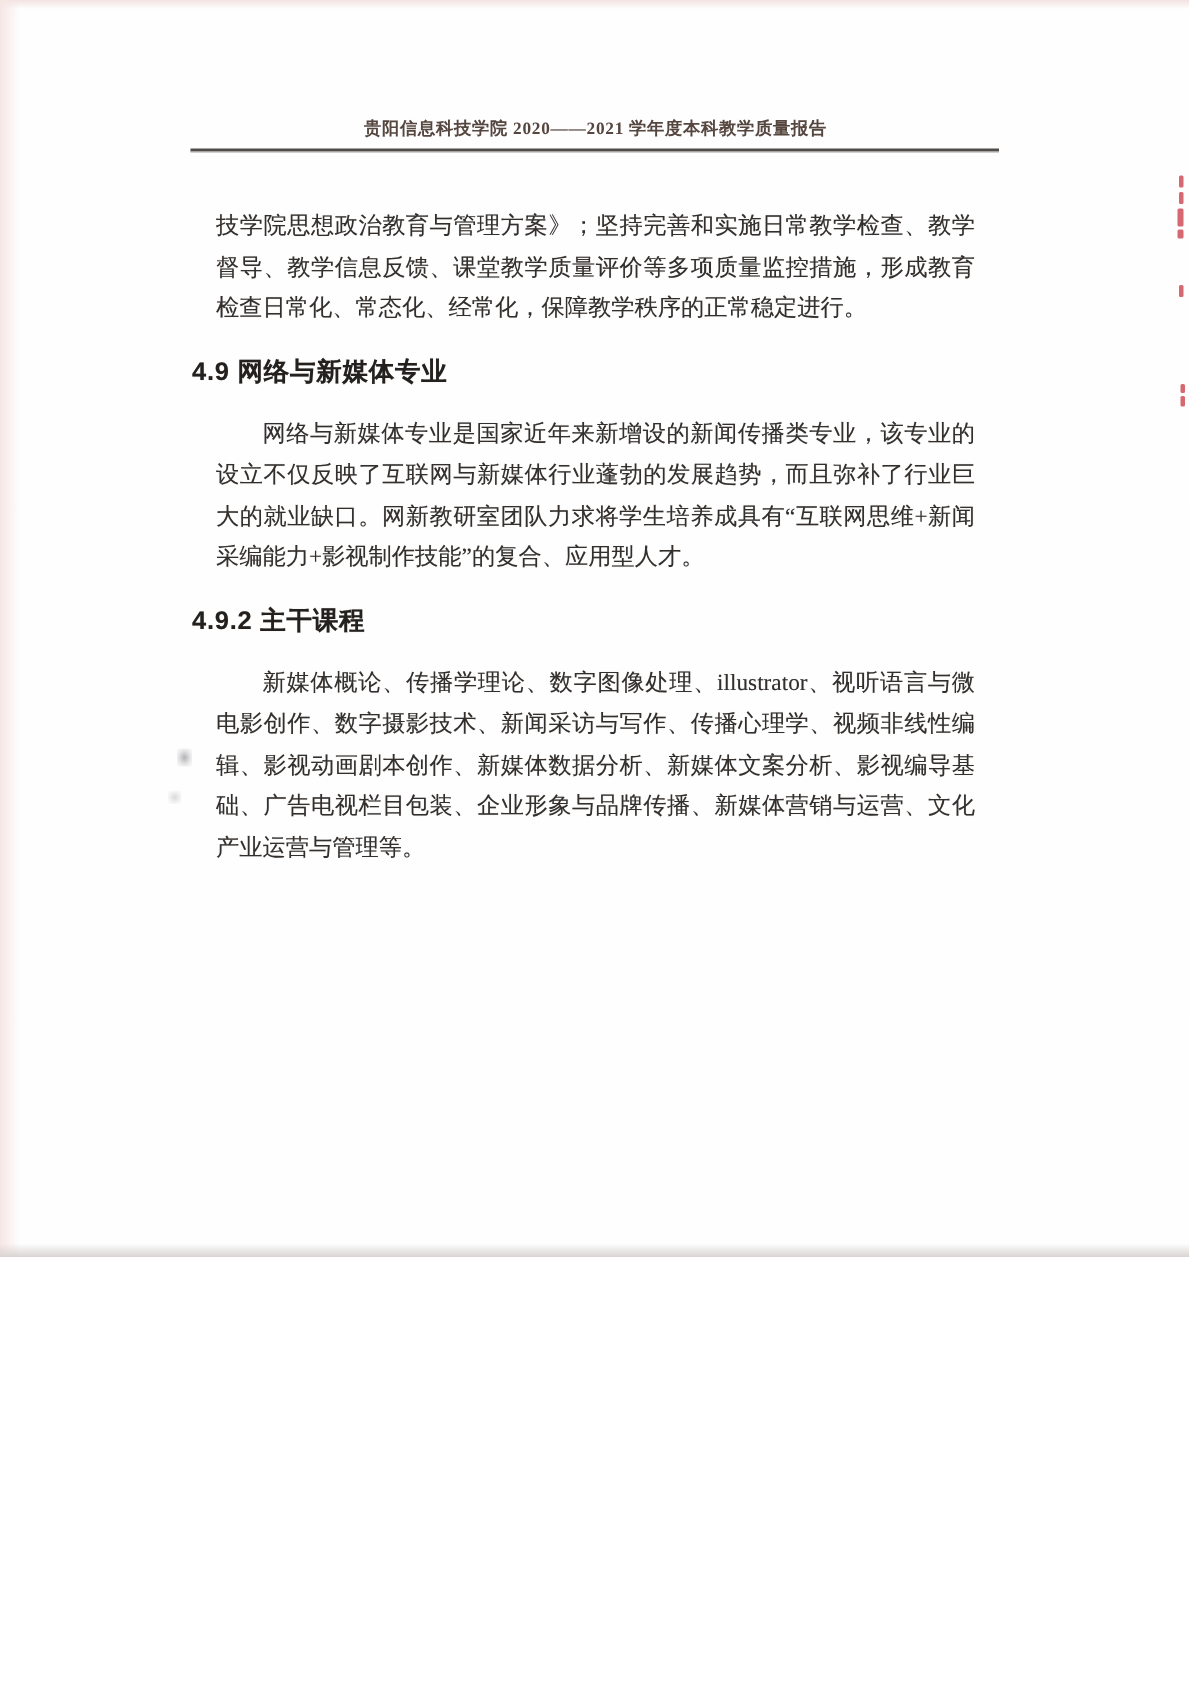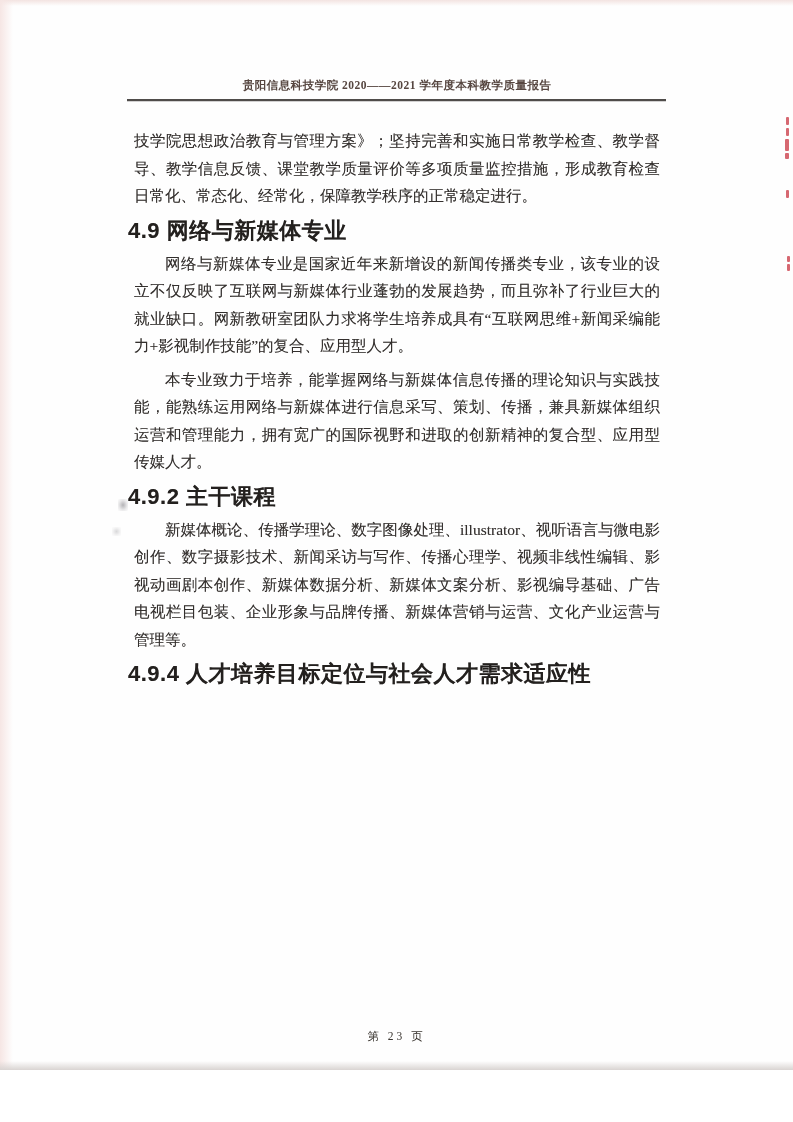--- a/index.html
+++ b/index.html
@@ -3,21 +3,21 @@
 <meta charset="utf-8">
 <style>
   html, body {
     margin: 0;
     padding: 0;
     background: #ffffff;
   }
   .page {
     position: relative;
     width: 793px;
-    height: 1070px;
+    height: 838px;
     background: #fefefe;
     overflow: hidden;
     font-family: "Liberation Serif", "DejaVu Serif", serif;
   }
   
   .edge-left {
     position: absolute; left: 0; top: 0; width: 13px; height: 100%;
     background: linear-gradient(90deg, #f6e6e4 0%, rgba(255,255,255,0) 100%);
   }
   .edge-top {
@@ -48,29 +48,29 @@
   .content {
     position: absolute;
     left: 128px; top: 121px; width: 538px;
     font-size: 15.5px;
     line-height: 27.5px;
     color: #332f2d;
     text-align: justify;
     text-shadow: 0 0 0.5px rgba(40,36,34,0.35);
   }
   .content p {
-    margin: 6px;
+    margin: 16px;
     text-indent: 2em;
   }
   .content p.noindent {
     text-indent: 0;
   }
   .content h2 {
     font-family: "Liberation Sans", "DejaVu Sans", sans-serif;
-    font-size: 22px;
+    font-size: 17px;
     font-weight: bold;
     color: #23201e;
     line-height: 24px;
     margin: 9px 0 7px 0;
     letter-spacing: 0.5px;
     text-shadow: 0 0 0.5px rgba(30,28,26,0.4);
   }
   
   .footer {
     position: absolute;
@@ -113,24 +113,22 @@
   <div class="edge-left"></div>
   <div class="edge-bottom"></div>
 
   <div class="header-title">贵阳信息科技学院 2020——2021 学年度本科教学质量报告</div>
   <div class="header-rule"></div>
 
   <div class="content">
     <p class="noindent">技学院思想政治教育与管理方案》；坚持完善和实施日常教学检查、教学督导、教学信息反馈、课堂教学质量评价等多项质量监控措施，形成教育检查日常化、常态化、经常化，保障教学秩序的正常稳定进行。</p>
     <h2>4.9 网络与新媒体专业</h2>
     <p>网络与新媒体专业是国家近年来新增设的新闻传播类专业，该专业的设立不仅反映了互联网与新媒体行业蓬勃的发展趋势，而且弥补了行业巨大的就业缺口。网新教研室团队力求将学生培养成具有“互联网思维+新闻采编能力+影视制作技能”的复合、应用型人才。</p>
-    <p>本专业致力于培养，能掌握网络与新媒体信息传播的理论知识与实践技能，能熟练运用网络与新媒体进行信息采写、策划、传播，兼具新媒体组织运营和管理能力，拥有宽广的国际视野和进取的创新精神的复合型、应用型传媒人才。</p>
     <h2>4.9.2 主干课程</h2>
     <p>新媒体概论、传播学理论、数字图像处理、illustrator、视听语言与微电影创作、数字摄影技术、新闻采访与写作、传播心理学、视频非线性编辑、影视动画剧本创作、新媒体数据分析、新媒体文案分析、影视编导基础、广告电视栏目包装、企业形象与品牌传播、新媒体营销与运营、文化产业运营与管理等。</p>
-    <h2>4.9.4 人才培养目标定位与社会人才需求适应性</h2>
   </div>
 
   <div class="footer">第 23 页</div>
 
   <div class="red-mark rm1"></div>
   <div class="red-mark rm2"></div>
   <div class="red-mark rm3"></div>
   <div class="red-mark rm4"></div>
   <div class="red-mark rm5"></div>
   <div class="red-mark rm6"></div>

